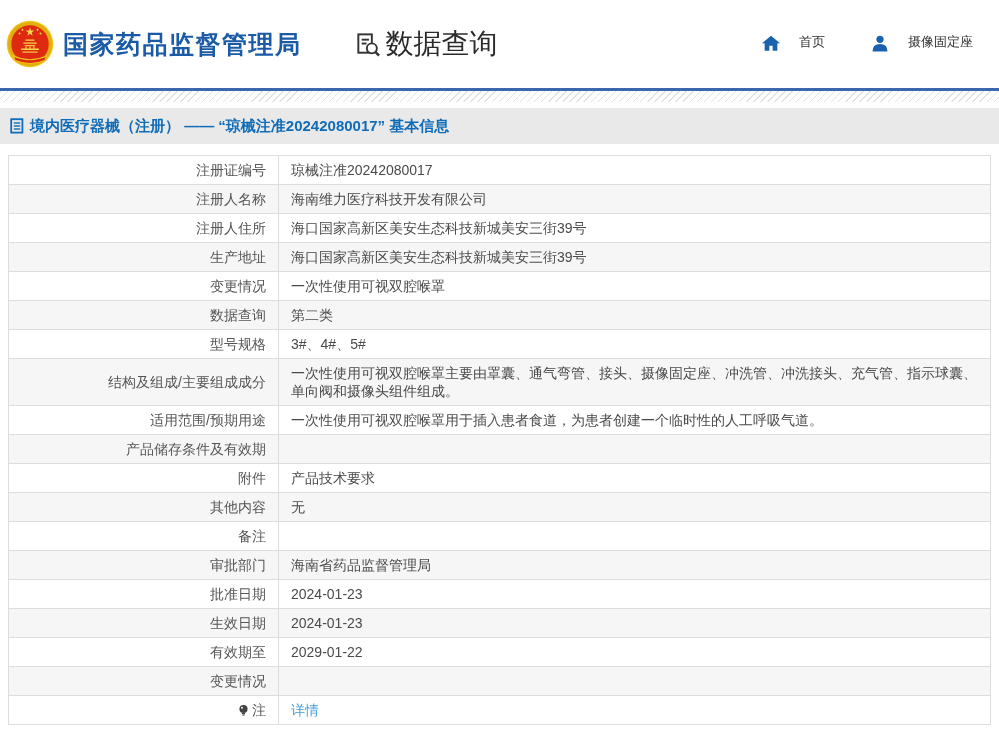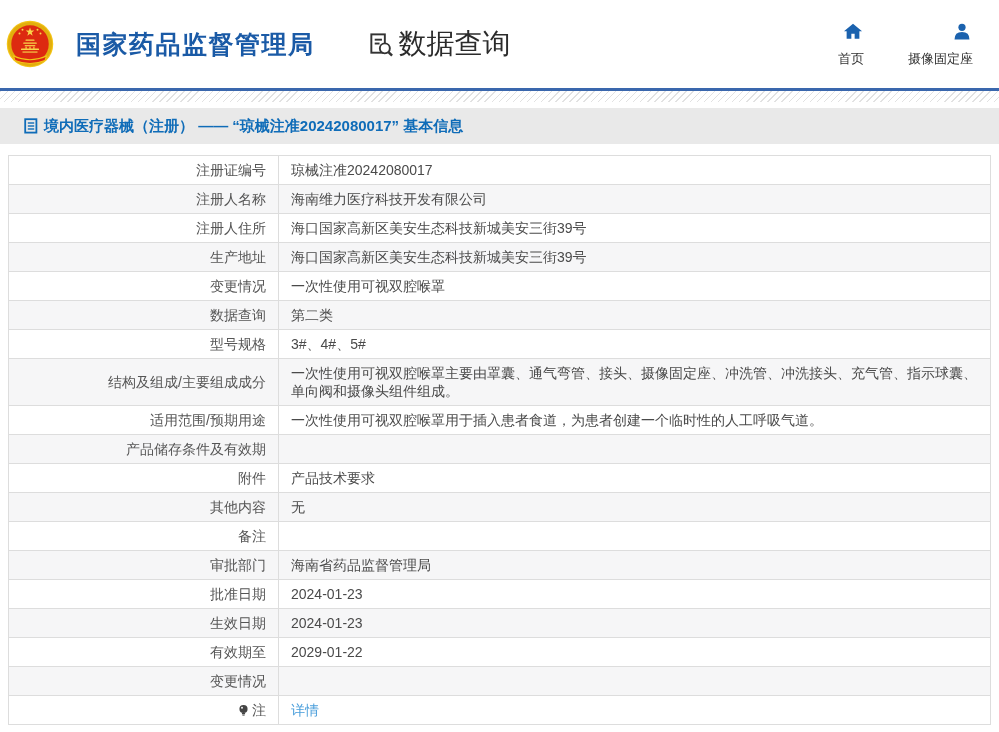--- a/index.html
+++ b/index.html
@@ -3,35 +3,35 @@
 <meta charset="utf-8">
 <style>
   html,body{margin:0;padding:0;}
   body{
     width:999px;height:732px;background:#ffffff;
     font-family:"Liberation Sans","DejaVu Sans",sans-serif;
     overflow:hidden;
   }
   
   .header{height:88px;display:flex;align-items:center;padding:0 26px 0 6px;box-sizing:border-box;background:#fff;}
-  .logo-group{display:flex;align-items:center;gap:22px;cursor:pointer;}
+  .logo-group{display:flex;align-items:center;gap:9px;cursor:pointer;}
   .emblem{width:48px;height:48px;flex:0 0 auto;}
   .title-block{display:flex;flex-direction:column;}
   .title-cn{font-size:25px;font-weight:bold;color:#1a5aa6;letter-spacing:1.5px;line-height:28px;}
   .title-en{font-size:12px;color:#3f74b8;margin-top:3px;}
   .data-query{display:flex;align-items:center;gap:5px;margin-left:52px;cursor:pointer;}
   .data-query-txt{font-size:28px;color:#2b2b2b;}
   .top-nav{margin-left:auto;display:flex;gap:44px;}
-  .nav-item{display:flex;flex-direction:column;align-items:flex-end;gap:7px;cursor:pointer;}
+  .nav-item{display:flex;flex-direction:row;align-items:flex-start;gap:17px;cursor:pointer;}
   .nav-item-label{font-size:13px;color:#333;}
   
   .blue-line{height:3px;background:#3a67ad;}
   .hatch-strip{height:11px;background:repeating-linear-gradient(135deg,#e2e2e2 0,#e2e2e2 1px,#ffffff 1px,#ffffff 5px);}
   
-  .page-title-bar{height:36px;margin-top:6px;background:#e9e9e9;display:flex;align-items:center;padding-left:24px;gap:6px;}
+  .page-title-bar{height:36px;margin-top:6px;background:#e9e9e9;display:flex;align-items:center;padding-left:10px;gap:6px;}
   .page-title{font-size:15px;font-weight:bold;color:#0f6cb8;}
   .doc-icon{display:inline-flex;color:#0f6cb8;}
   
   .table-wrap{margin:11px 8px 0 8px;}
   table.info{width:100%;border-collapse:collapse;border:1px solid #c9c9c9;table-layout:fixed;}
   col.c-label{width:270px;}
   td{border:1px solid #dddddd;padding:5px 12px;font-size:14px;line-height:18px;height:18px;vertical-align:middle;word-break:break-all;}
   td.cell-label{text-align:right;color:#555555;}
   td.cell-value{text-align:left;color:#4a4a4a;}
   tbody tr:nth-child(even){background:#f6f6f7;}

